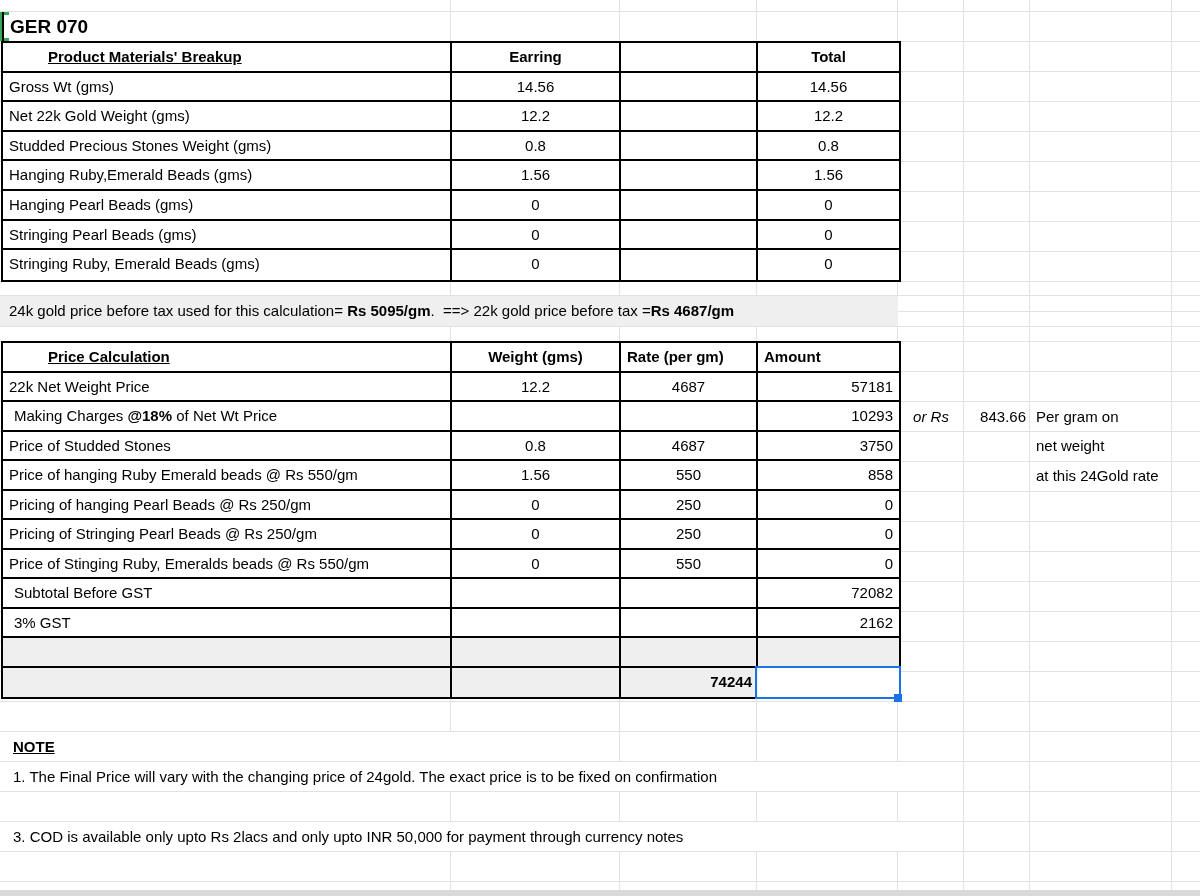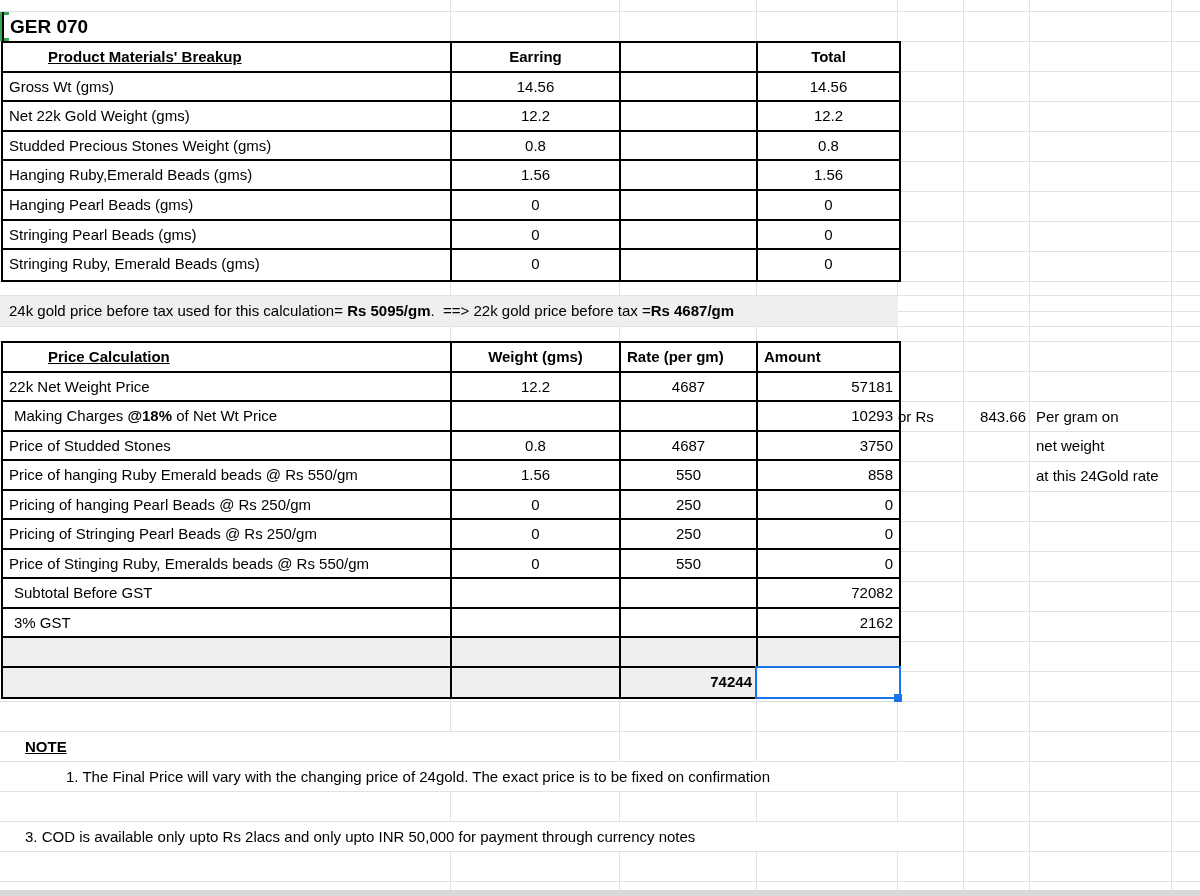--- a/index.html
+++ b/index.html
@@ -35,34 +35,34 @@
   .rt{text-align:right;}
   .b{font-weight:bold;}
   .u{text-decoration:underline;padding-left:45px;}
   .ind{padding-left:11px;}
   .gray{background:#efefef;}
 
   .goldnote{position:absolute;left:0;top:296px;width:898px;height:30px;line-height:30px;
             background:#efefef;padding-left:9px;box-sizing:border-box;white-space:pre;overflow:visible;}
 
   .side{position:absolute;height:29px;line-height:29px;white-space:pre;box-sizing:border-box;}
-  .side-orrs{left:898px;top:402px;width:66px;}
+  .side-orrs{left:898px;top:402px;width:66px;text-align:center;font-style:italic;}
   .side-val{left:964px;top:402px;width:62px;text-align:right;}
   .side-l1{left:1036px;top:402px;}
   .side-l2{left:1036px;top:431px;}
   .side-l3{left:1036px;top:461px;}
 
   .sel{position:absolute;left:755px;top:666px;width:146px;height:33px;box-sizing:border-box;
        border:2px solid #1a73e8;}
   .handle{position:absolute;left:894px;top:694px;width:8px;height:8px;background:#1a73e8;}
 
-  .txtrow{position:absolute;left:16px;height:29px;line-height:29px;background:#fff;
+  .txtrow{position:absolute;left:4px;height:29px;line-height:29px;background:#fff;
           padding-left:9px;box-sizing:border-box;white-space:pre;overflow:visible;}
   .note-h{top:732px;width:450px;}
-  .note-1{top:762px;width:897px;margin-left:41px;}
+  .note-1{top:762px;width:897px;}
   .note-2{top:792px;width:619px;}
   .note-3{top:822px;width:897px;}
 
   .bottombar{position:absolute;left:0;top:890px;width:1200px;height:6px;background:#d9d9d9;}
 </style>
 </head>
 <body>
 
 <div class="canvas">
 

